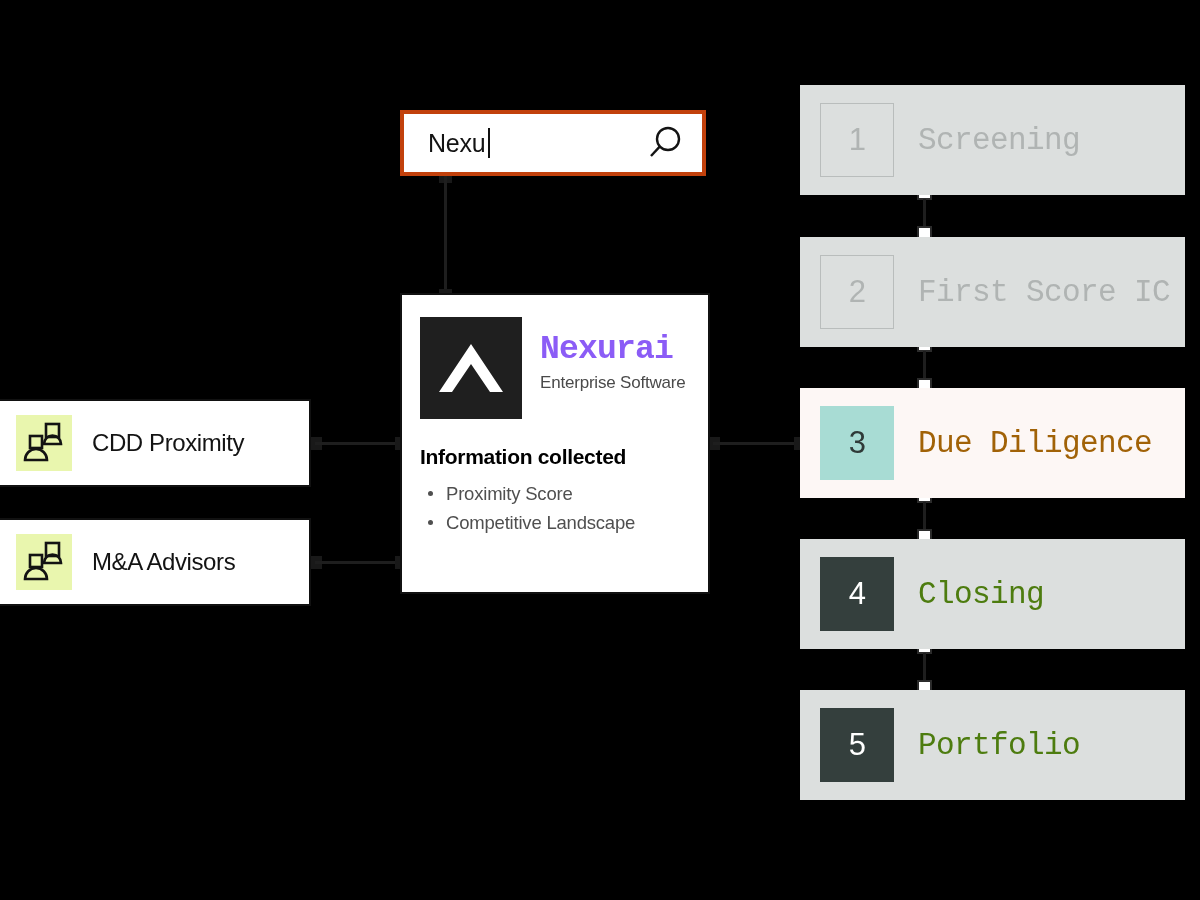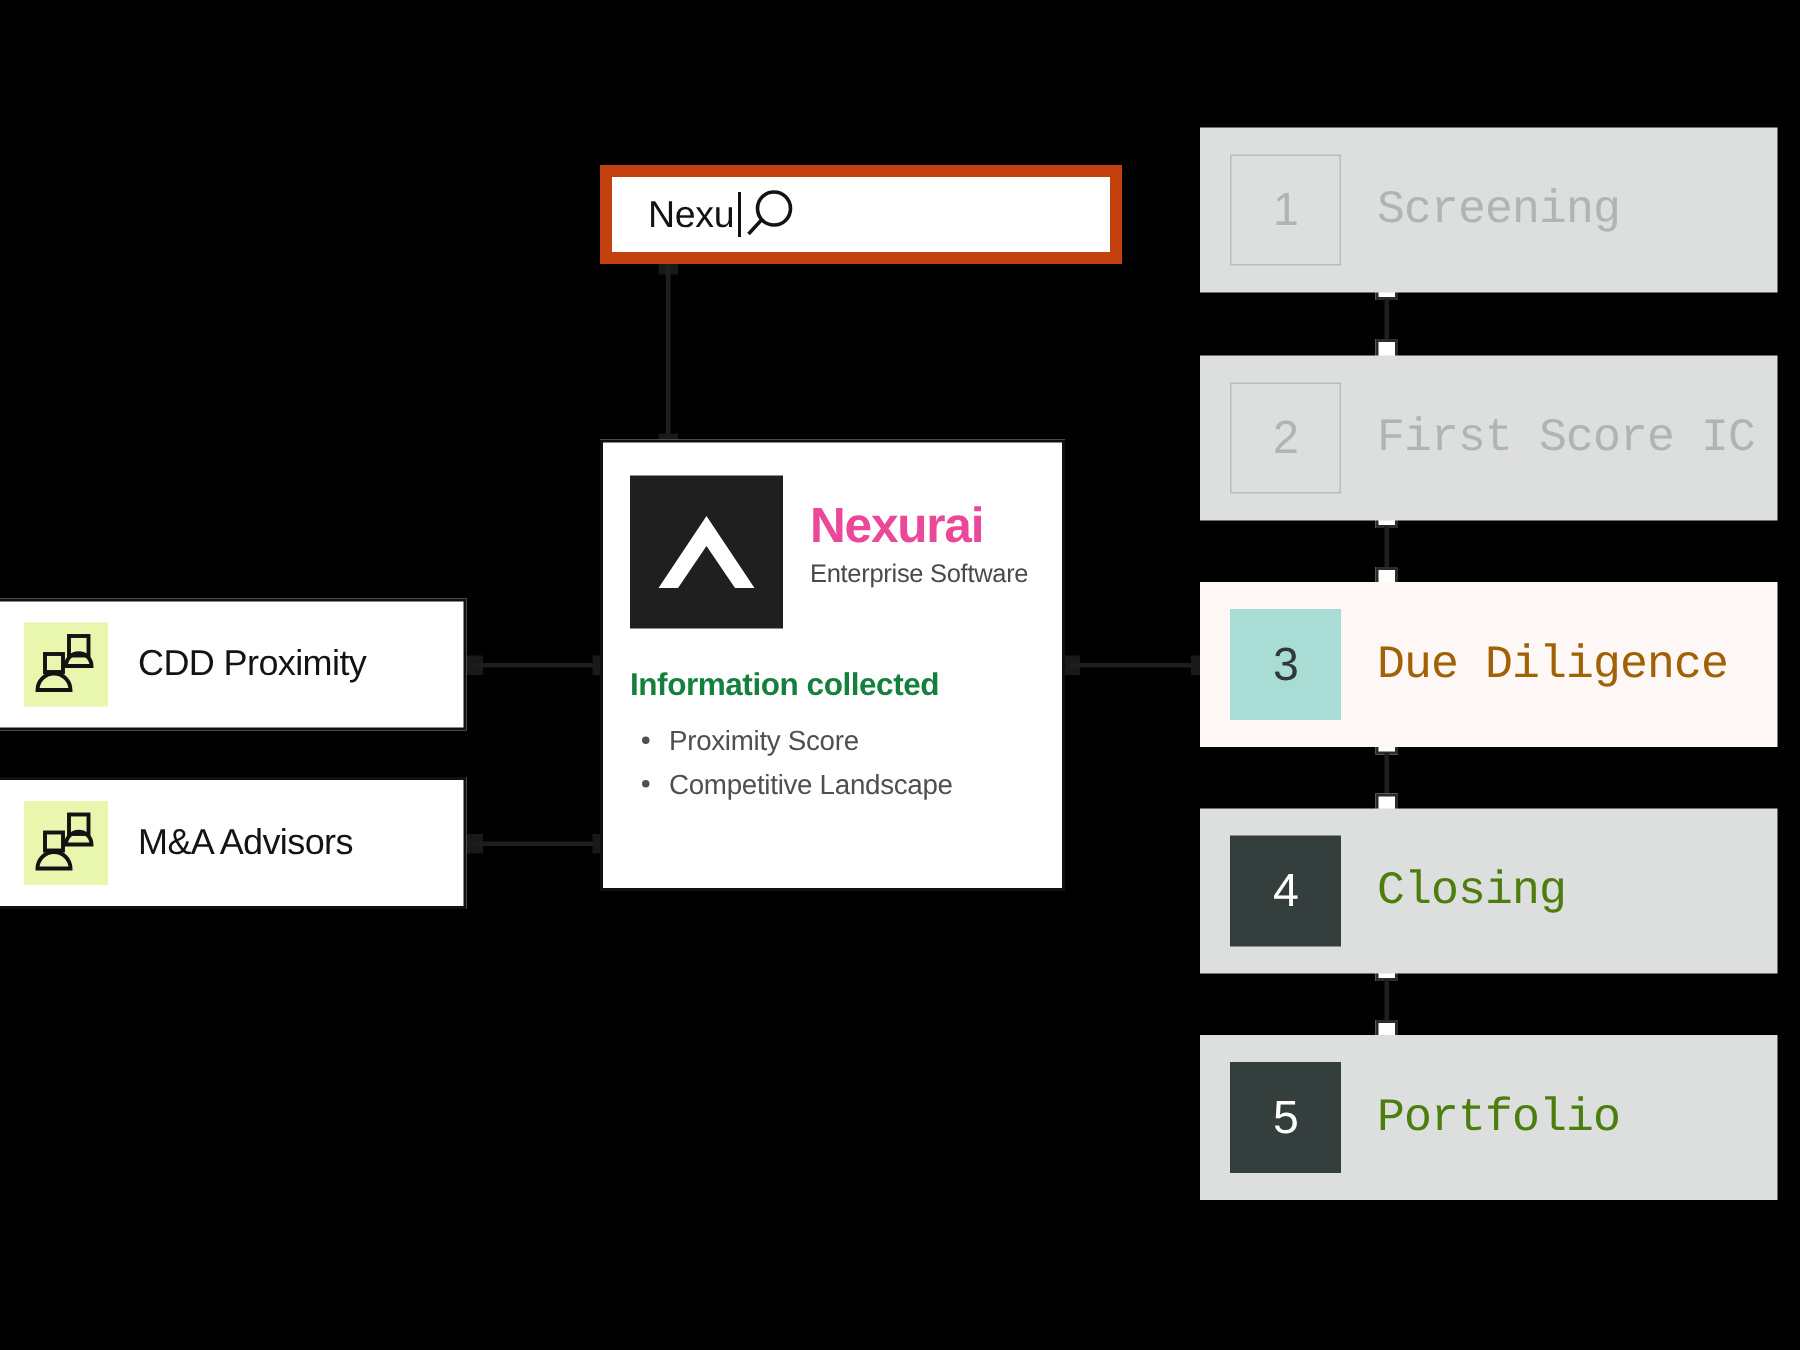--- a/index.html
+++ b/index.html
@@ -15,51 +15,51 @@
   .conn-line-h { position:absolute; background:#1e1e1e; height:3px; }
   .conn-line-v { position:absolute; background:#1e1e1e; width:3px; }
   .handle-dark { position:absolute; width:13px; height:13px; background:#191919; }
   .handle-white {
     position:absolute; width:15px; height:15px;
     background:#ffffff; border:2.5px solid #2b2b2b;
   }
 
   
   .search-box {
-    position:absolute; left:400px; top:110px; width:348px; height:66px;
-    background:#ffffff; border:8px solid #c2410c;
-    display:flex; align-items:center; 
+    position:absolute; left:400px; top:110px; width:306px; height:66px;
+    background:#ffffff; border:4px solid #c2410c;
+    display:flex; align-items:center; justify-content:space-between;
     padding:0 18px 0 24px;
   }
   .search-text {
     font-size:25px; color:#131313; letter-spacing:-0.2px;
     display:flex; align-items:center;
   }
   .caret { display:inline-block; width:2px; height:30px; background:#111; margin-left:2px; }
   .search-icon svg { display:block; }
 
   
   .company-card {
     position:absolute; left:400px; top:293px; width:310px; height:301px;
     background:#ffffff; border:2px solid #111; padding:22px 20px 18px 18px;
   }
   .company-head { display:flex; align-items:flex-start; gap:18px; }
   .logo-square {
     width:102px; height:102px; background:#1f1f1f; flex:0 0 auto;
     display:flex; align-items:center; justify-content:center;
   }
   .company-name {
-    font-size:33px; font-weight:bold; color:#ec4899;
-    letter-spacing:-0.8px; line-height:1.05; margin-top:16px;
+    font-size:33px; font-weight:bold; color:#8b5cf6;
+    letter-spacing:-0.8px; line-height:1.05; margin-top:16px;font-family:Liberation Mono, monospace;
   }
   .company-sub {
     font-size:17px; color:#4a4a4a; letter-spacing:-0.2px; margin-top:5px;
   }
   .info-title {
-    font-size:21px; font-weight:bold; color:#15803d;
+    font-size:21px; font-weight:bold; color:#000000;
     letter-spacing:-0.3px; margin-top:26px;
   }
   .info-list { list-style:none; margin-top:10px; }
   .info-list li {
     font-size:18.5px; color:#4f4f4f; letter-spacing:-0.2px;
     line-height:1.58; padding-left:26px; position:relative;
   }
   .info-list li::before {
     content:""; position:absolute; left:8px; top:12px;
     width:5px; height:5px; border-radius:50%; background:#4f4f4f;

